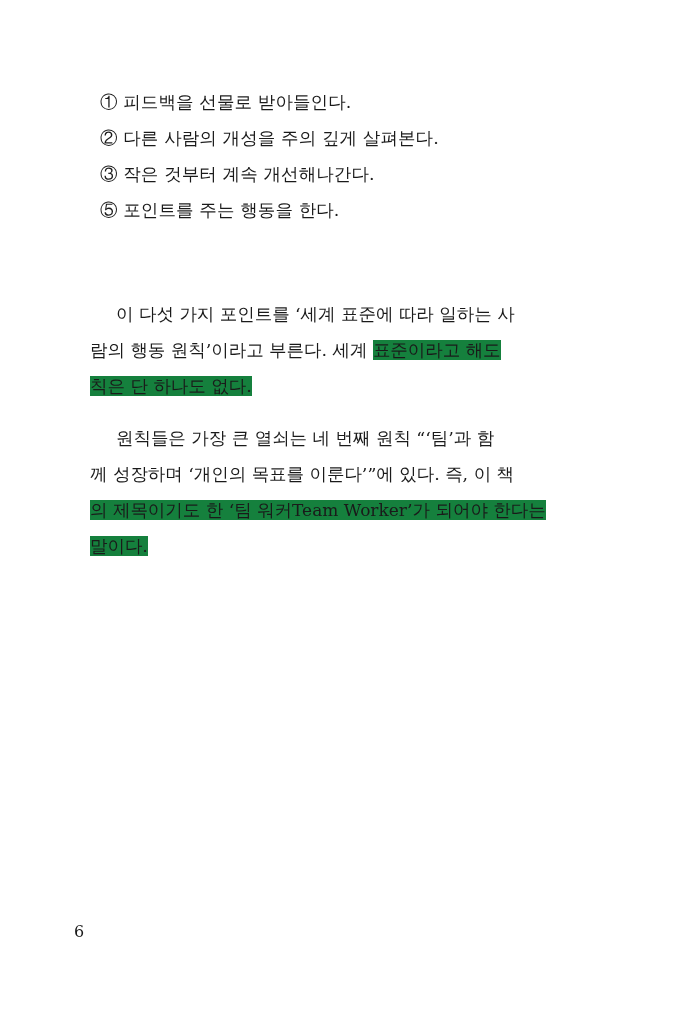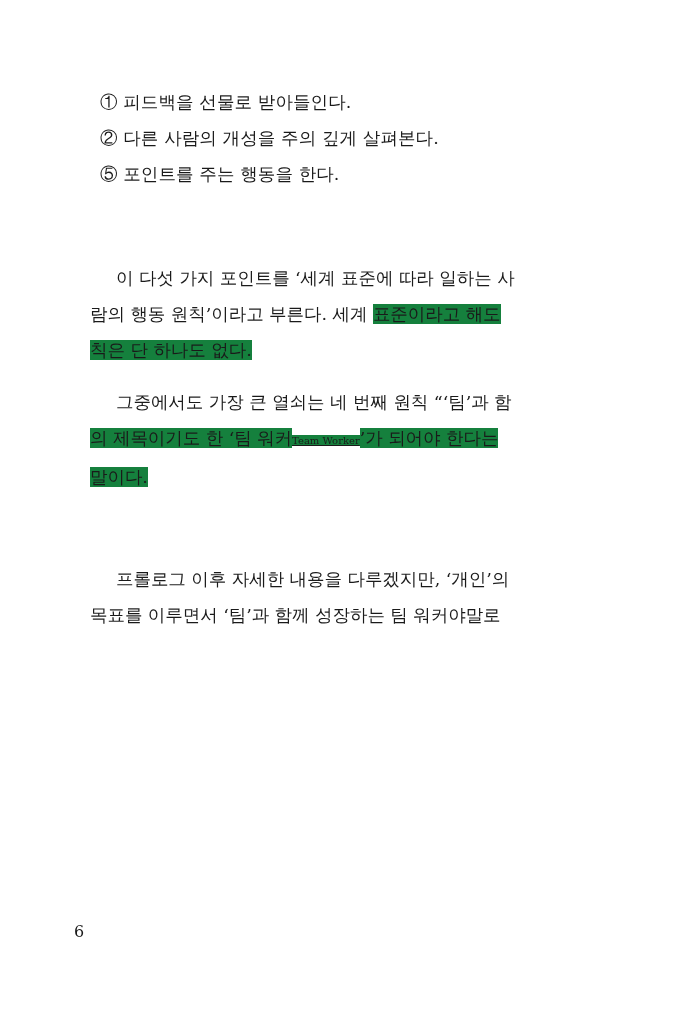--- a/index.html
+++ b/index.html
@@ -41,62 +41,59 @@
     letter-spacing: -0.05px;
     margin: 16px;
     text-align: justify;
     text-justify: inter-character;
   }
   .para .indent-space { display: inline-block; width: 26px; }
   .hl {
     background: #15803d;
   }
   .sup {
-    font-size: 10px;
+    font-size: 17px;
     vertical-align: baseline;
     letter-spacing: 0;
-    text-decoration: underline;
   }
   .page-number {
     position: absolute;
     left: 74px;
     top: 922px;
     font-size: 16px;
     color: #1a1a1a;
     font-family: "DejaVu Serif", "Liberation Serif", serif;
   }
 </style>
 </head>
 <body>
 
 <div class="page">
 
   <div class="list-block">
     <div class="list-item">① 피드백을 선물로 받아들인다.</div>
     <div class="list-item">② 다른 사람의 개성을 주의 깊게 살펴본다.</div>
+    <div class="list-item">③ 작은 것부터 계속 개선해나간다.</div>
     <div class="list-item">⑤ 포인트를 주는 행동을 한다.</div>
   </div>
 
   <div class="gap-large"></div>
 
   <div class="para">
     <div><span class="indent-space"></span><span>이 다섯 가지 포인트를 ‘세계 표준에 따라 일하는 사</span></div>
     <div><span>람의 행동 원칙’이라고 부른다. 세계 </span><span class="hl">표준이라고 해도</span></div>
     <div><span class="hl">칙은 단 하나도 없다.</span></div>
   </div>
 
 
   <div class="para">
-    <div><span class="indent-space"></span><span>그중에서도 가장 큰 열쇠는 네 번째 원칙 “‘팀’과 함</span></div>
+    <div><span class="indent-space"></span><span>원칙들은 가장 큰 열쇠는 네 번째 원칙 “‘팀’과 함</span></div>
+    <div><span>께 성장하며 ‘개인의 목표를 이룬다’”에 있다. 즉, 이 책</span></div>
     <div><span class="hl">의 제목이기도 한 ‘팀 워커</span><span class="hl sup">Team Worker</span><span class="hl">’가 되어야 한다는</span></div>
     <div><span class="hl">말이다.</span></div>
   </div>
 
   <div class="gap-mid"></div>
 
-  <div class="para">
-    <div><span class="indent-space"></span><span>프롤로그 이후 자세한 내용을 다루겠지만, ‘개인’의</span></div>
-    <div><span>목표를 이루면서 ‘팀’과 함께 성장하는 팀 워커야말로</span></div>
-  </div>
 
 </div>
 
 <div class="page-number">6</div>
 
 </body></html>

